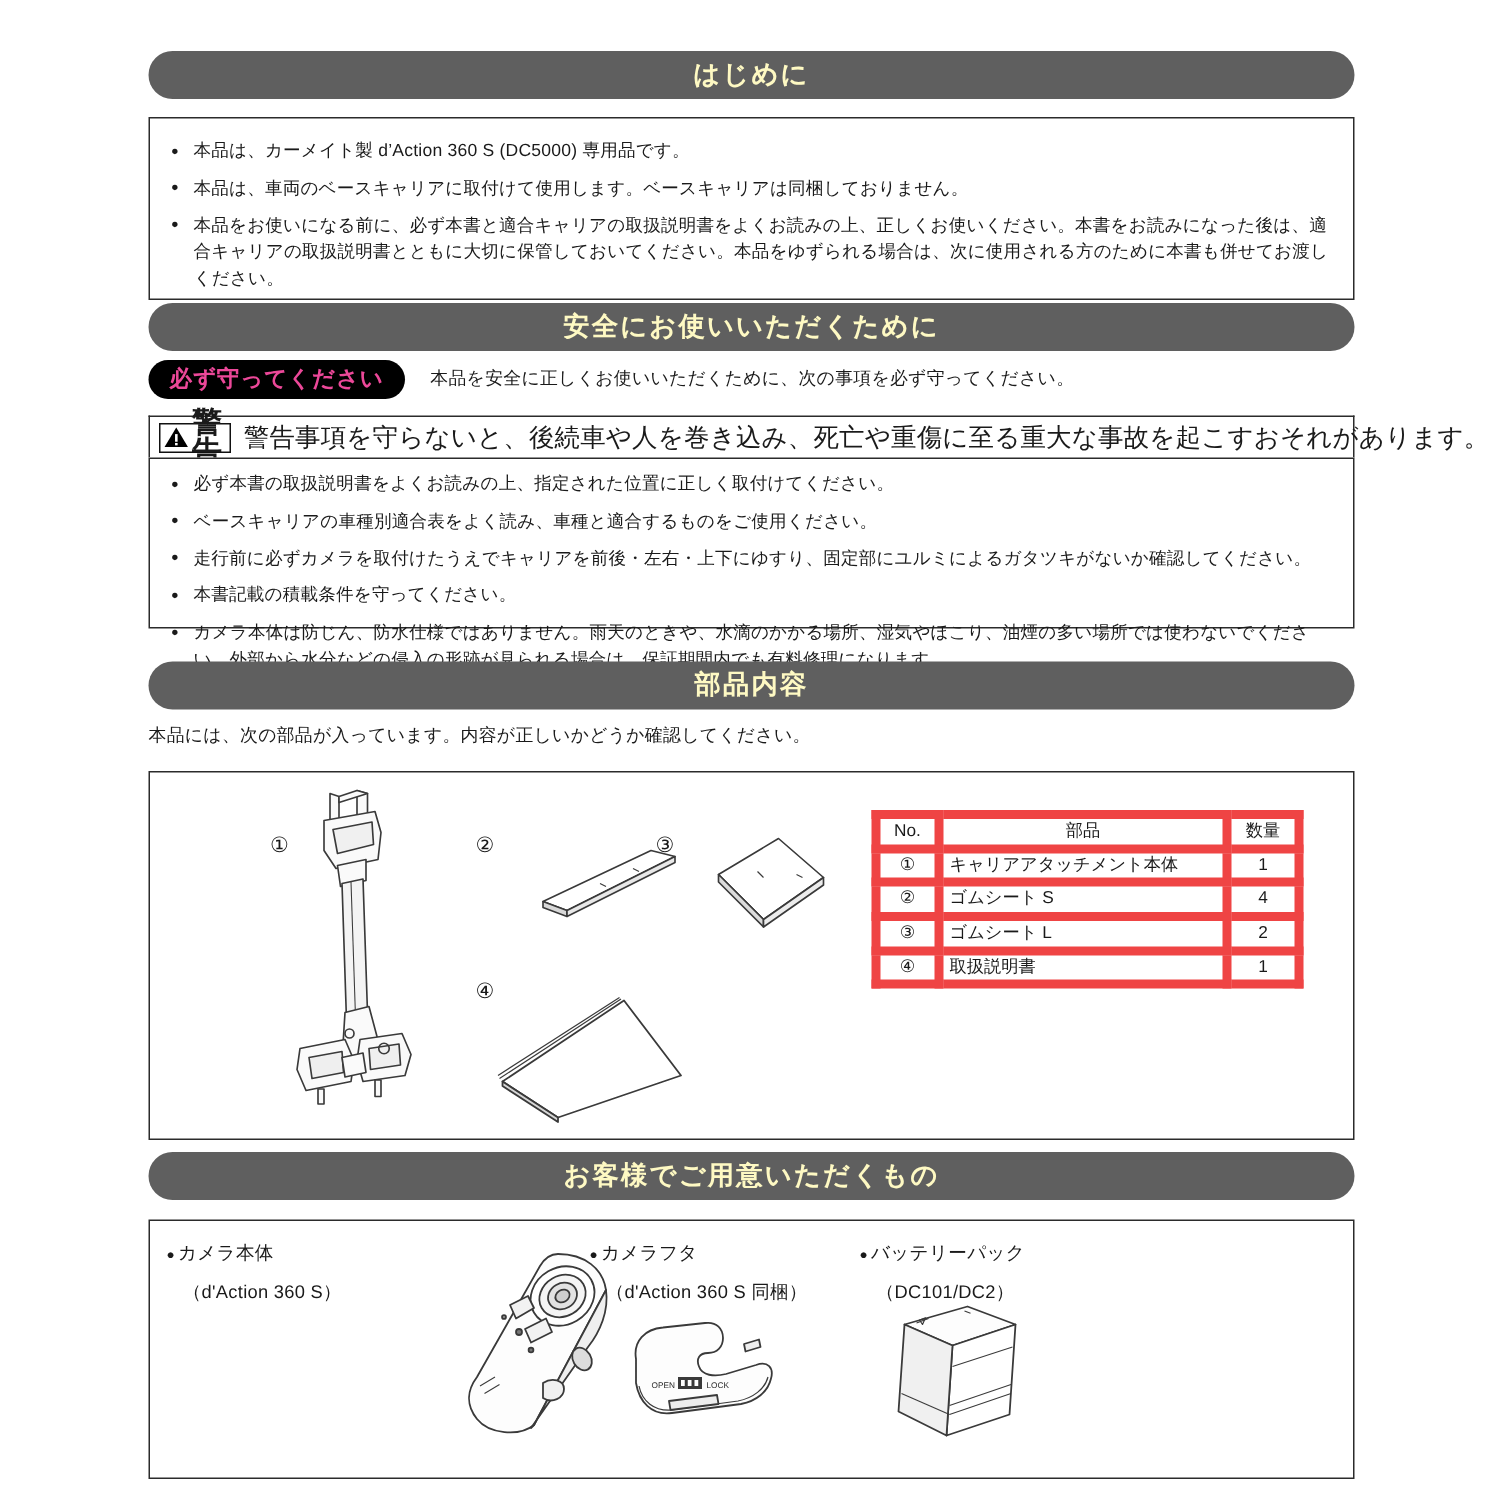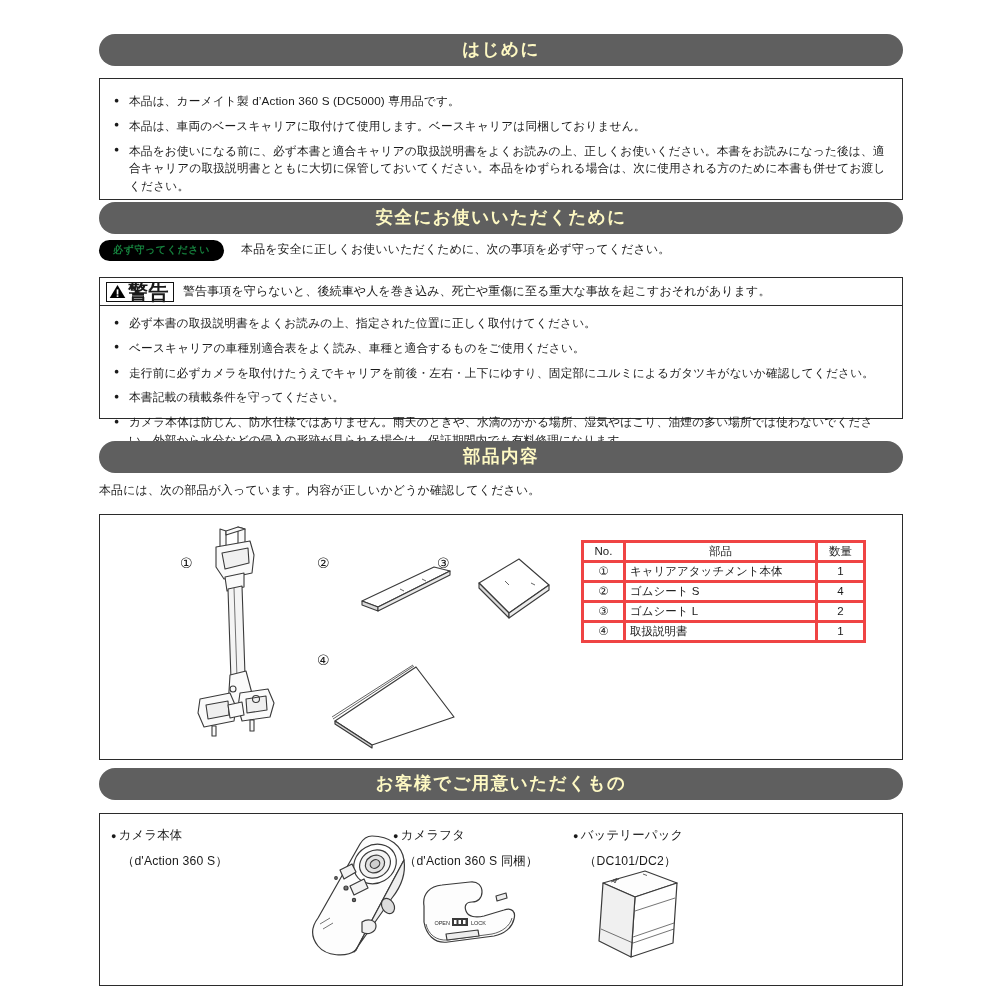--- a/index.html
+++ b/index.html
@@ -82,23 +82,23 @@
 
   
   .must-row {
     position: absolute;
     left: 99px;
     display: flex;
     align-items: center;
   }
   .must-badge {
     background: #000000;
-    color: #15803d;
+    color: #ec4899;
     border-radius: 13px;
-    font-size: 10px;
+    font-size: 15px;
     font-weight: bold;
     padding: 4px 14px 5px 14px;
     letter-spacing: 0.6px;
     line-height: 1.15;
     white-space: nowrap;
   }
   .must-text {
     font-size: 11.9px;
     margin-left: 17px;
     letter-spacing: 0.2px;
@@ -133,35 +133,35 @@
     margin-right: 2px;
     flex: none;
   }
   .warn-label .kanji {
     font-size: 20px;
     font-weight: bold;
     letter-spacing: 0.5px;
     line-height: 1;
   }
   .warn-msg {
-    font-size: 12px;
+    font-size: 17px;
     margin-left: 9px;
     letter-spacing: 0.1px;
     white-space: nowrap;
   }
 
   
   .parts-table {
     position: absolute;
     border-collapse: collapse;
     font-size: 11.5px;
   }
   .parts-table th,
   .parts-table td {
-    border: 3px solid #ef4444;
+    border: 6px solid #ef4444;
     padding: 2px 4px;
     height: 20px;
     box-sizing: border-box;
     font-weight: normal;
     line-height: 1.1;
   }
   .parts-table th { text-align: center; }
   .col-no   { width: 42px;  text-align: center; }
   .col-name { width: 192px; text-align: left; padding-left: 8px; }
   .col-qty  { width: 48px;  text-align: center; }

